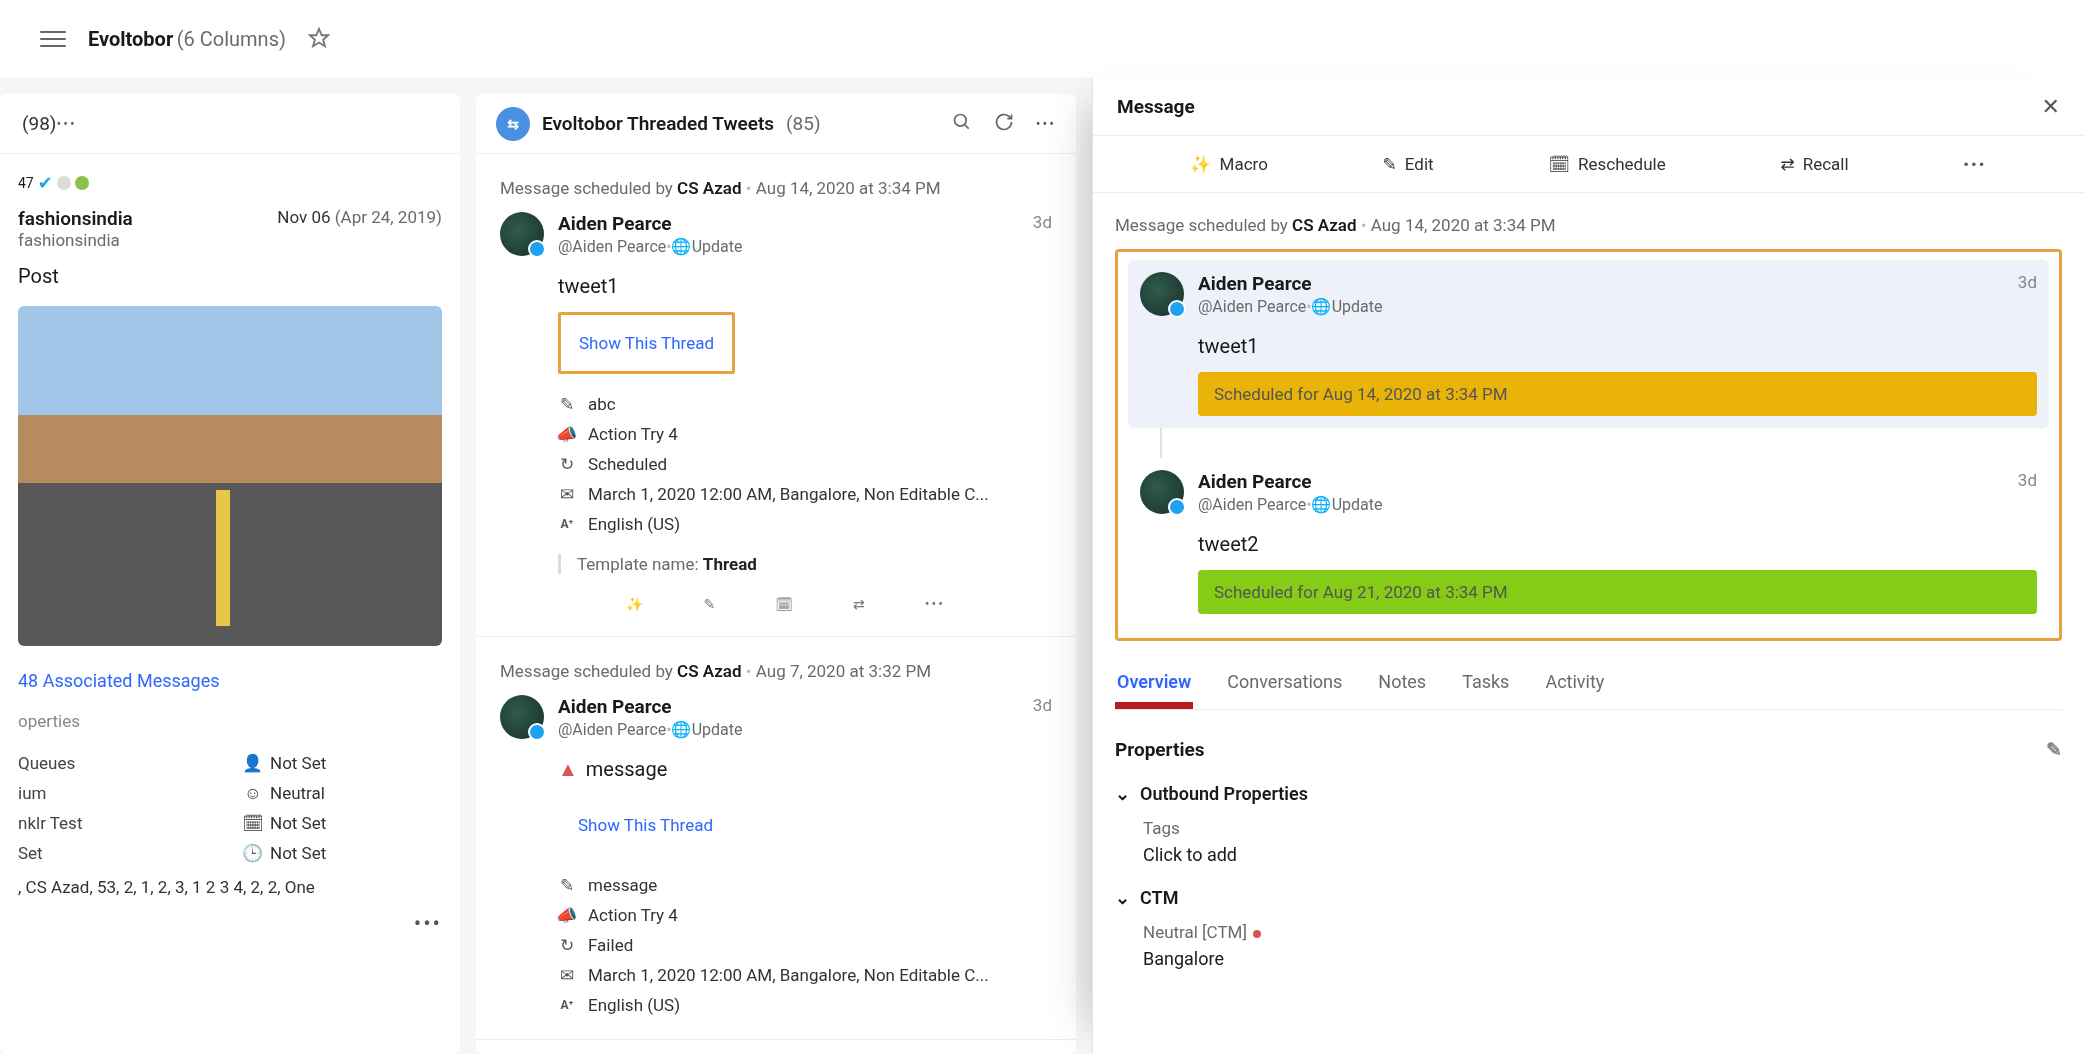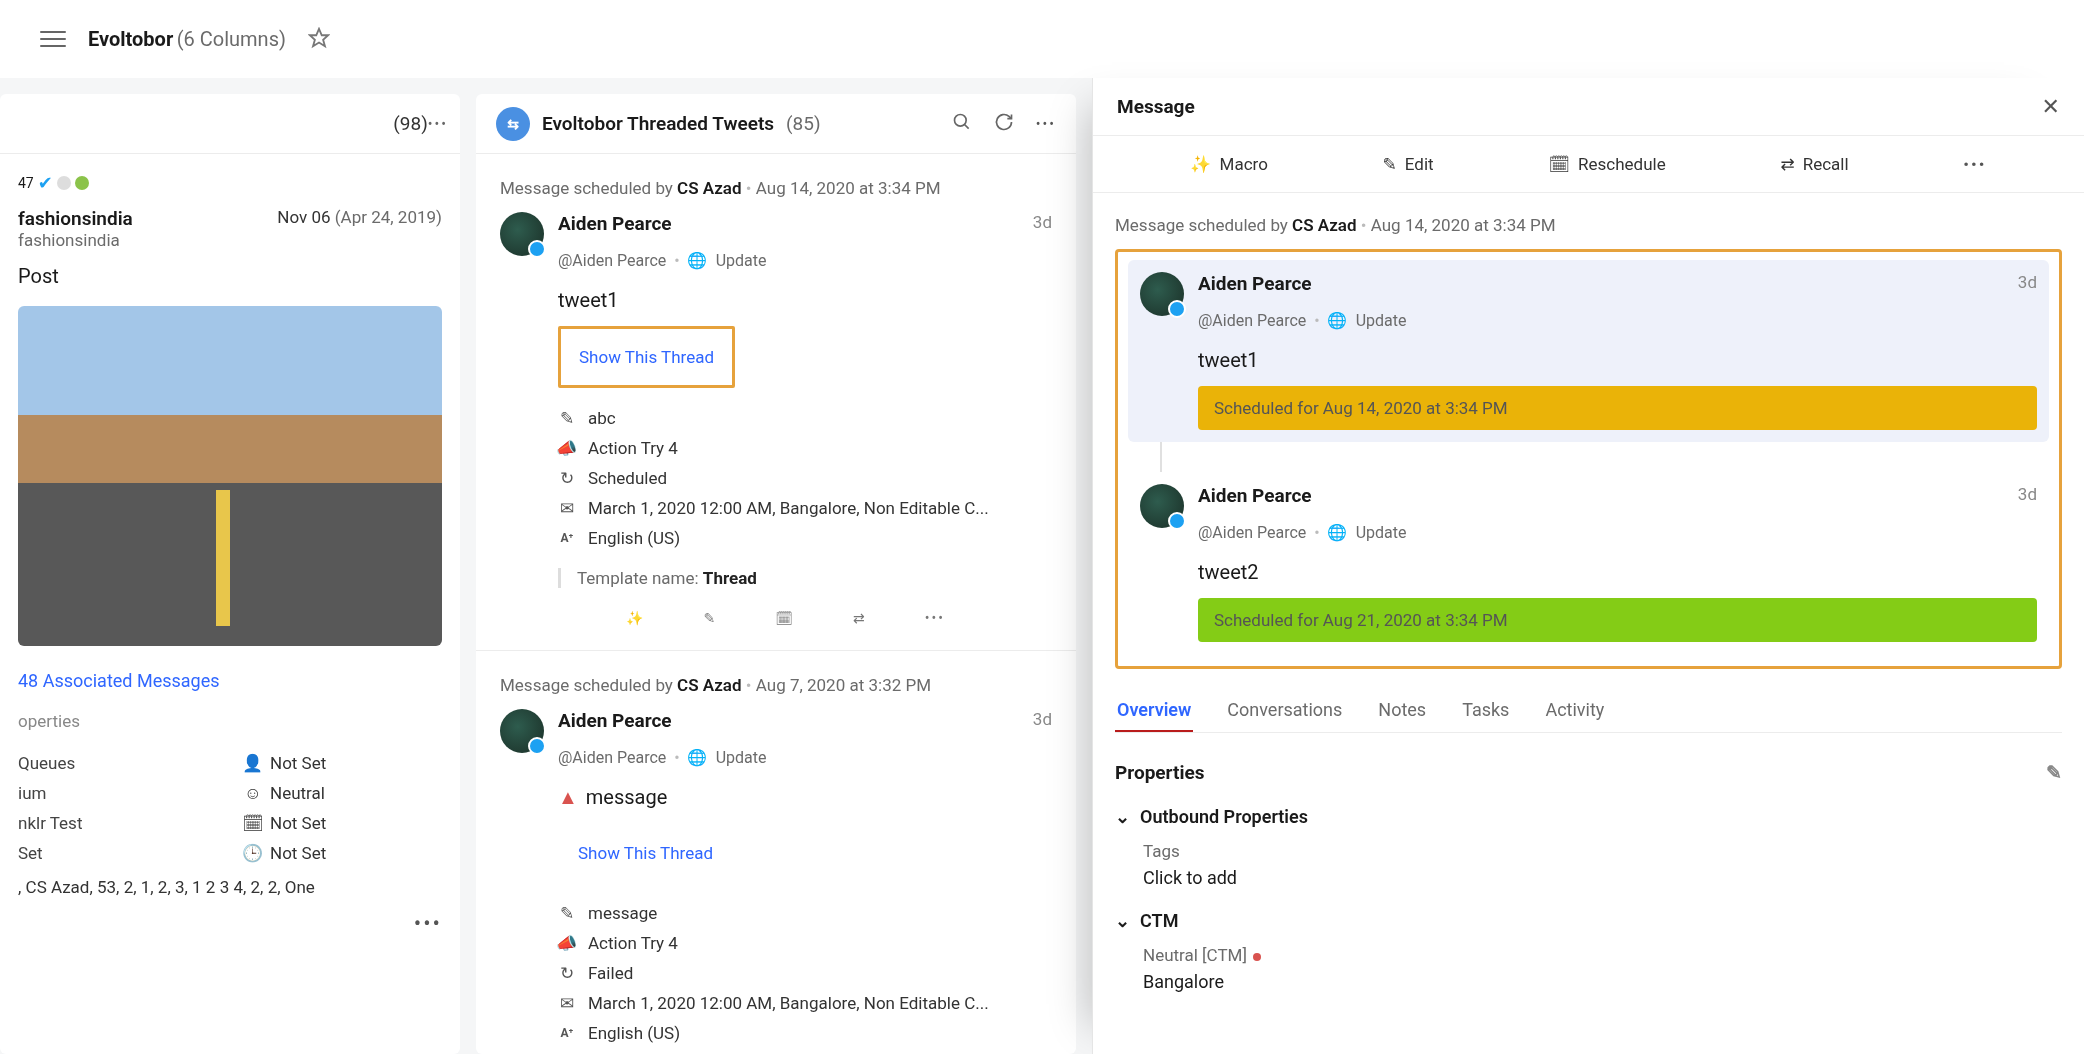--- a/index.html
+++ b/index.html
@@ -35,22 +35,22 @@
   
   .col1 {
     width: 460px;
     background: #fff;
     margin: 16px 16px 0 0;
     border-radius: 6px;
     display: flex; flex-direction: column;
     overflow: hidden;
   }
   .col1-head {
-    height: 60px; display:flex; align-items:center; justify-content:flex-end;
-    padding: 0 12px; border-bottom: 1px solid #ececec;
+    height: 60px; display:flex; align-items:center; justify-content:flex-start;
+    padding: 0 22px; border-bottom: 1px solid #ececec;
   }
   .col1-head-left { font-size: 19px; color:#333; }
   .col1-body { padding: 18px; overflow:auto; flex:1; }
   .status-dots { display:flex; gap:4px; align-items:center; margin-bottom:14px;}
   .status-dots .blue { color:#1da1f2; font-size:18px;}
   .status-dots .grey { width:14px;height:14px;border-radius:50%;background:#ddd;}
   .status-dots .green{ width:14px;height:14px;border-radius:50%;background:#8bc34a;}
   .profile-row { display:flex; justify-content:space-between; align-items:flex-start;}
   .profile-name { font-size:19px; font-weight:600;}
   .profile-handle { color:#6b6b6b; font-size:17px;}
@@ -102,21 +102,21 @@
     width:44px;height:44px;border-radius:50%;
     background: radial-gradient(circle at 40% 40%, #2e5c4e, #1a2e26);
     position:relative; flex-shrink:0;
   }
   .avatar-badge {
     position:absolute; right:-2px; bottom:-2px; width:18px;height:18px;border-radius:50%;
     background:#1da1f2; border:2px solid #fff;
   }
   .card-content { flex:1;}
   .display-name { font-size:19px; font-weight:700;}
-  .sub-line { display:flex; align-items:flex-end; gap:8px; color:#6b6b6b; font-size:16px; margin-top:16px;}
+  .sub-line { display:flex; align-items:flex-end; color:#6b6b6b; font-size:16px; margin-top:2px;}
   .sub-line span.sep { color:#bbb;}
   .tweet-text { font-size:20px; margin-top:18px;}
   .age { color:#888; font-size:17px;}
   .show-thread {
     display:inline-block; margin-top:14px; padding:18px 18px; color:#2f66ff; font-size:17px;
     border:2px solid transparent;
   }
   .show-thread.boxed { border:3px solid #e6a23c; border-radius:2px;}
   .meta-list { margin-top:20px; display:flex; flex-direction:column; gap:10px; color:#555; font-size:17px;}
   .meta-item { display:flex; align-items:center; gap:12px;}
@@ -154,21 +154,21 @@
   .thread-tweet.active { background:#eef1fa;}
   .connector { width:2px; background:#e0e0e0; margin-left:32px; height:30px;}
   .thread-tweet .avatar { width:44px; height:44px;}
   .tt-right { flex:1;}
   .sched-pill {
     background:#84cc16; border-radius:4px; padding:12px 16px; color:#555; font-size:17px; margin-top:14px;
   }
   .thread-tweet.active .sched-pill { background:#eab308;}
   .tabs { display:flex; gap:32px; margin-top:20px; border-bottom:1px solid #ececec; font-size:18px;}
   .tab { padding:10px 2px; color:#6b6b6b; cursor:pointer;}
-  .tab.active { color:#2f66ff; border-bottom:2px solid #b91c1c; font-weight:600;}
+  .tab.active { color:#2f66ff; border-bottom:7px solid #b91c1c; font-weight:600;}
   .section-title { font-size:19px; font-weight:700; margin-top:28px; display:flex; justify-content:space-between; align-items:center;}
   .subhead { display:flex; align-items:center; gap:10px; font-size:18px; font-weight:600; margin-top:22px;}
   .prop-block { margin-left:28px; margin-top:14px;}
   .prop-label { color:#6b6b6b; font-size:17px;}
   .prop-value { font-size:18px; color:#1a1a1a; margin-top:6px;}
   .dot-red { width:8px;height:8px;border-radius:50%;background:#d9534f;display:inline-block;margin-left:6px;vertical-align:middle;}
   .icon { width:18px;height:18px; display:inline-flex; align-items:center; justify-content:center;}
   svg { stroke:#666; }
   .chev { display:inline-block; transform:rotate(0);}
 </style>

